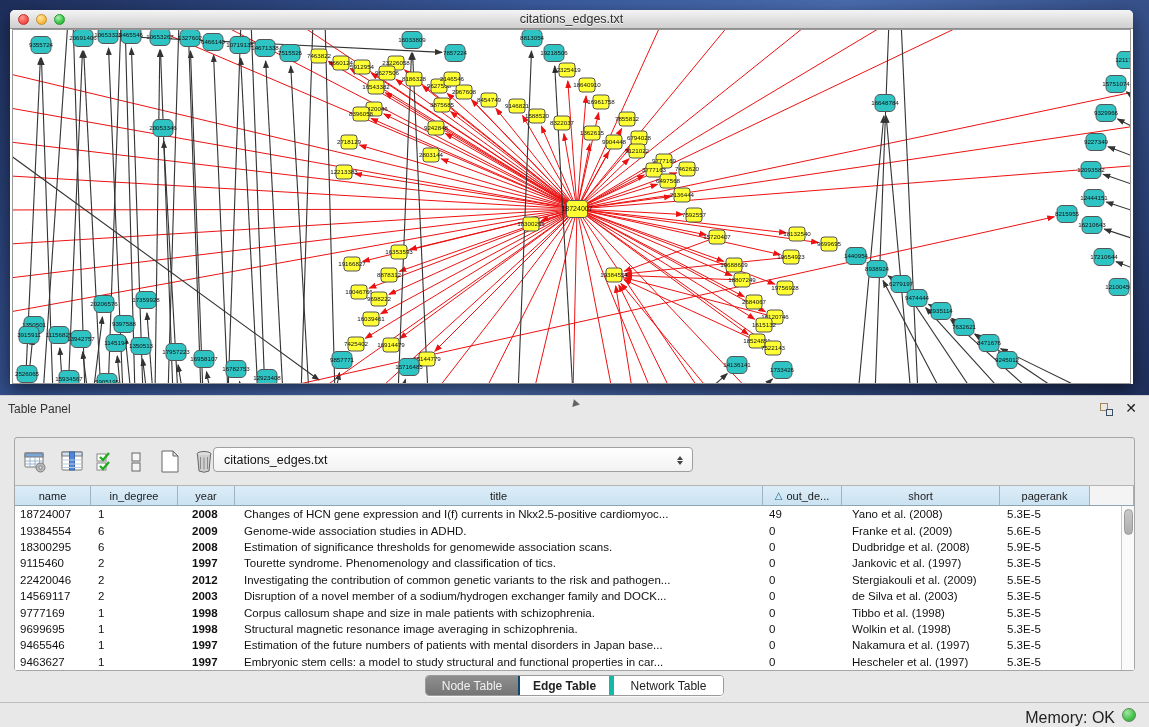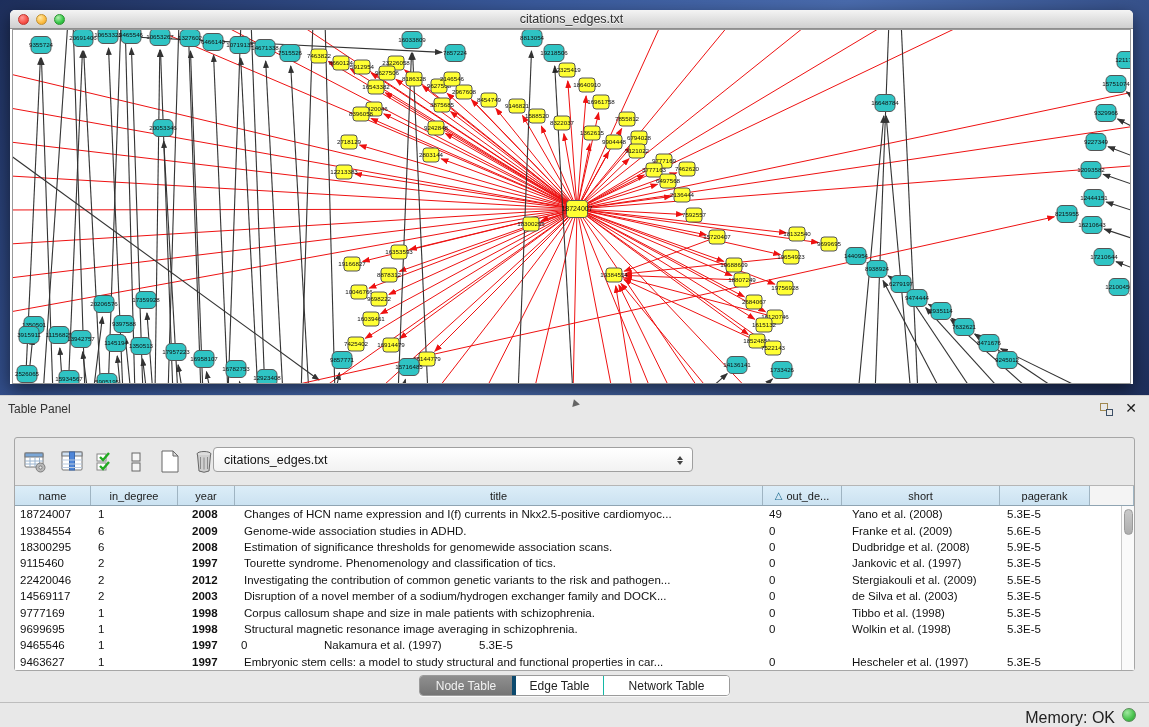--- a/index.html
+++ b/index.html
@@ -74,22 +74,22 @@
   .vscroll { position:absolute; right:0; top:20px; width:13px; bottom:0;
     background:#fafafa; border-left:1px solid #c9c9c9; }
   .vthumb { position:absolute; left:1.5px; top:3px; width:9px; height:26px;
     border-radius:5px; background:linear-gradient(#c9c9c9,#adadad); border:1px solid #9a9a9a; }
 
   .tabbar { position:absolute; left:0; right:0; top:280px; height:22px; display:flex; justify-content:center; }
   .seg { display:flex; height:21px; border:1px solid #9b9b9b; border-radius:4px; overflow:hidden;
     background:#fff; box-shadow:0 1px 0 rgba(255,255,255,.7); }
   .seg .tab { display:flex; align-items:center; justify-content:center; font-size:12px;
     color:#222; background:#fff; border:none; padding:0; }
-  .seg .tab.t0 { width:92px; } .seg .tab.t1 { width:91px; border-left:4px solid #0c4a6e; }
-  .seg .tab.t2 { width:126px; border-left:1px solid #14b8a6;text-align:right; }
+  .seg .tab.t0 { width:92px; } .seg .tab.t1 { width:91px; border-left:2px solid #0c4a6e;font-weight:bold; }
+  .seg .tab.t2 { width:114px; border-left:5px solid #14b8a6;text-align:right; }
   .seg .tab.selected { background:linear-gradient(#8f8f8f,#757575); color:#f2f2f2;text-align:center; }
 
   .statusbar { position:absolute; left:0; right:0; bottom:0; height:25px;
     border-top:1px solid #bdbdbd; background:#e8e8e8; }
   .mem { position:absolute; right:34px; top:6px; font-size:16px; color:#222; }
   .mem-dot { position:absolute; right:13px; top:5px; width:14px; height:14px; border-radius:50%;
     background:radial-gradient(circle at 35% 30%,#9fe89f,#46c24b 60%,#2f9e38); border:1px solid #5a8a5a; }
 </style>
 </head>
 <body>
@@ -839,21 +839,21 @@
         <div class="hcell hc6">
             <span>pagerank</span>
           </div>
         <div class="hcell hc7"></div>
       </div>
       <div class="grid-body">
           <div class="trow">
             <div class="c c0">18724007</div>
             <div class="c c1">1</div>
             <div class="c c2">2008</div>
-            <div class="c c3">Changes of HCN name expression and I(f) currents in Nkx2.5-positive cardiomyoc...</div>
+            <div class="c c3">Changes of HCN gene expression and I(f) currents in Nkx2.5-positive cardiomyoc...</div>
             <div class="c c4">49</div>
             <div class="c c5">Yano et al. (2008)</div>
             <div class="c c6">5.3E-5</div>
           </div>
           <div class="trow">
             <div class="c c0">19384554</div>
             <div class="c c1">6</div>
             <div class="c c2">2009</div>
             <div class="c c3">Genome-wide association studies in ADHD.</div>
             <div class="c c4">0</div>
@@ -911,20 +911,21 @@
             <div class="c c2">1998</div>
             <div class="c c3">Structural magnetic resonance image averaging in schizophrenia.</div>
             <div class="c c4">0</div>
             <div class="c c5">Wolkin et al. (1998)</div>
             <div class="c c6">5.3E-5</div>
           </div>
           <div class="trow">
             <div class="c c0">9465546</div>
             <div class="c c1">1</div>
             <div class="c c2">1997</div>
+            <div class="c c3">Estimation of the future numbers of patients with mental disorders in Japan base...</div>
             <div class="c c4">0</div>
             <div class="c c5">Nakamura et al. (1997)</div>
             <div class="c c6">5.3E-5</div>
           </div>
           <div class="trow">
             <div class="c c0">9463627</div>
             <div class="c c1">1</div>
             <div class="c c2">1997</div>
             <div class="c c3">Embryonic stem cells: a model to study structural and functional properties in car...</div>
             <div class="c c4">0</div>

